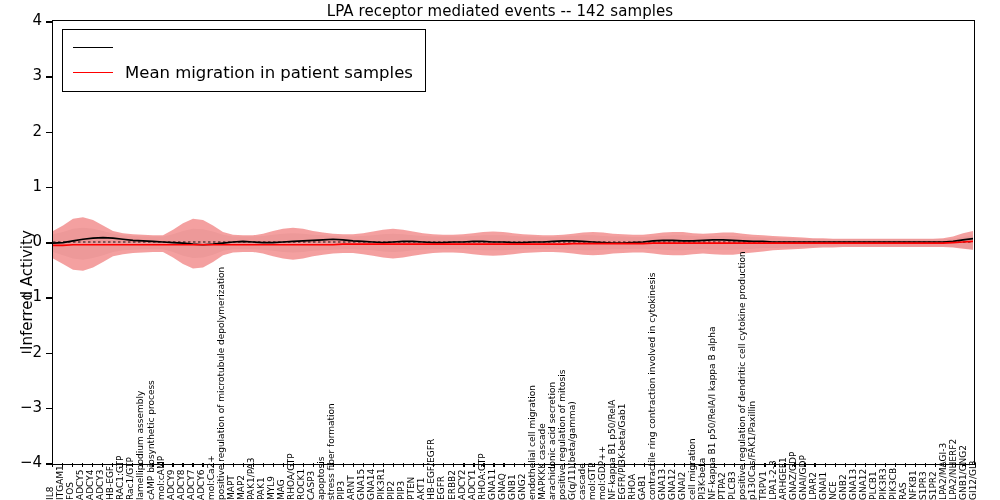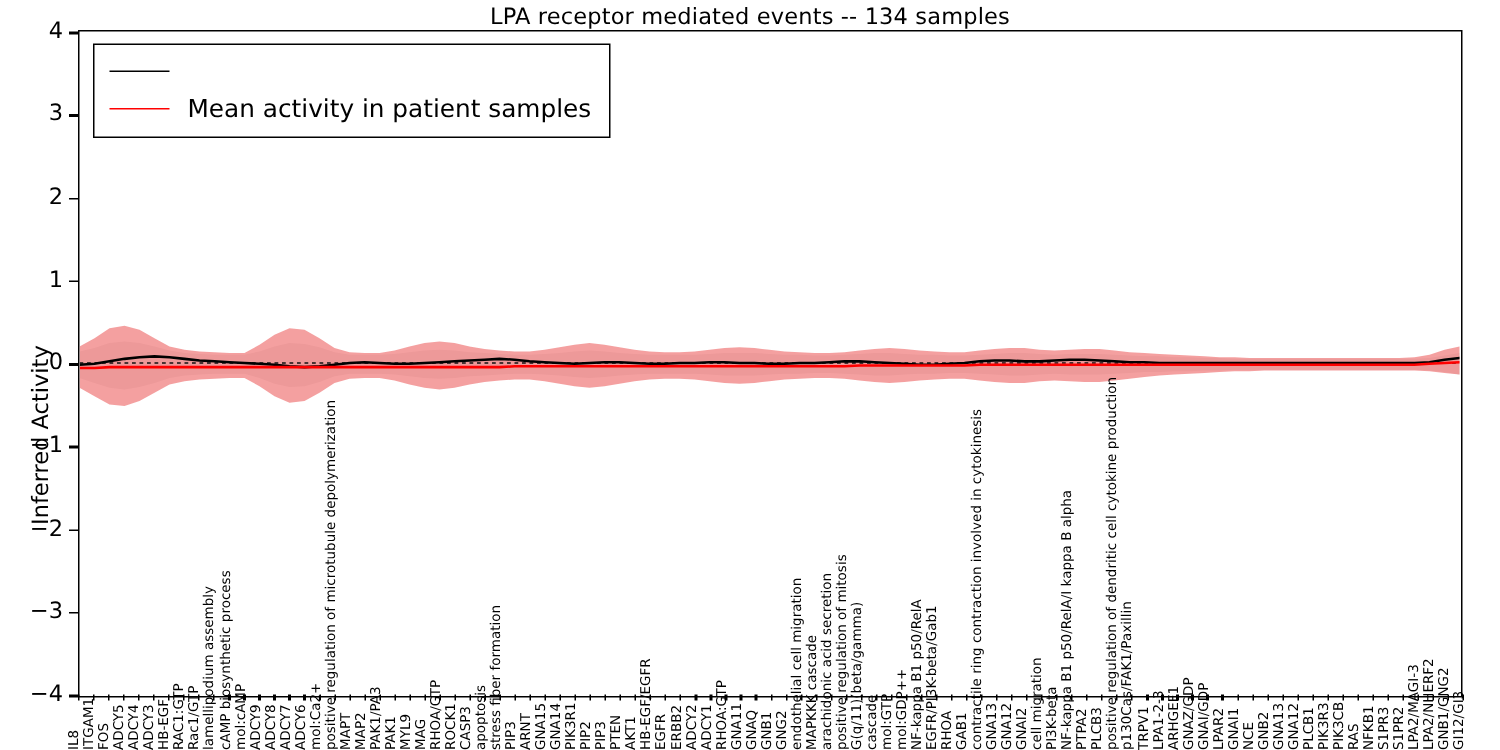--- a/index.html
+++ b/index.html
@@ -58,21 +58,21 @@
     transform:rotate(-90deg);
     white-space:nowrap;font-size:9px;color:#000;line-height:1;
   }
   .xtm{position:absolute;top:0;width:1.2px;height:4px;background:#000;}
 </style>
 </head>
 <body>
 
 <div id="fig">
 
-  <div id="title">LPA receptor mediated events -- 134 samples</div>
+  <div id="title">LPA receptor mediated events -- 142 samples</div>
 
   <div class="ylab-wrap" id="yticks">
       <div class="ytick" style="top: 453px;">−4</div>
       <div class="ytickmark" style="top: 463px;"></div>
       <div class="ytick" style="top: 397.75px;">−3</div>
       <div class="ytickmark" style="top: 407.75px;"></div>
       <div class="ytick" style="top: 342.5px;">−2</div>
       <div class="ytickmark" style="top: 352.5px;"></div>
       <div class="ytick" style="top: 287.25px;">−1</div>
       <div class="ytickmark" style="top: 297.25px;"></div>
@@ -103,21 +103,21 @@
         </svg>
     </div>
   </div>
 
   <div id="legend">
     <div class="leg-row">
       <span class="leg-line"></span>
     </div>
     <div class="leg-row">
       <span class="leg-line red"></span>
-      <span class="leg-text">Mean activity in patient samples</span>
+      <span class="leg-text">Mean migration in patient samples</span>
     </div>
   </div>
 
   <div id="xticks">
       <div class="xt" style="left: 3.2px;">IL8</div>
       <div class="xtm" style="left: 0px;"></div>
       <div class="xt" style="left: 13.2326px;">ITGAM1</div>
       <div class="xtm" style="left: 10.0326px;"></div>
       <div class="xt" style="left: 23.2652px;">FOS</div>
       <div class="xtm" style="left: 20.0652px;"></div>

